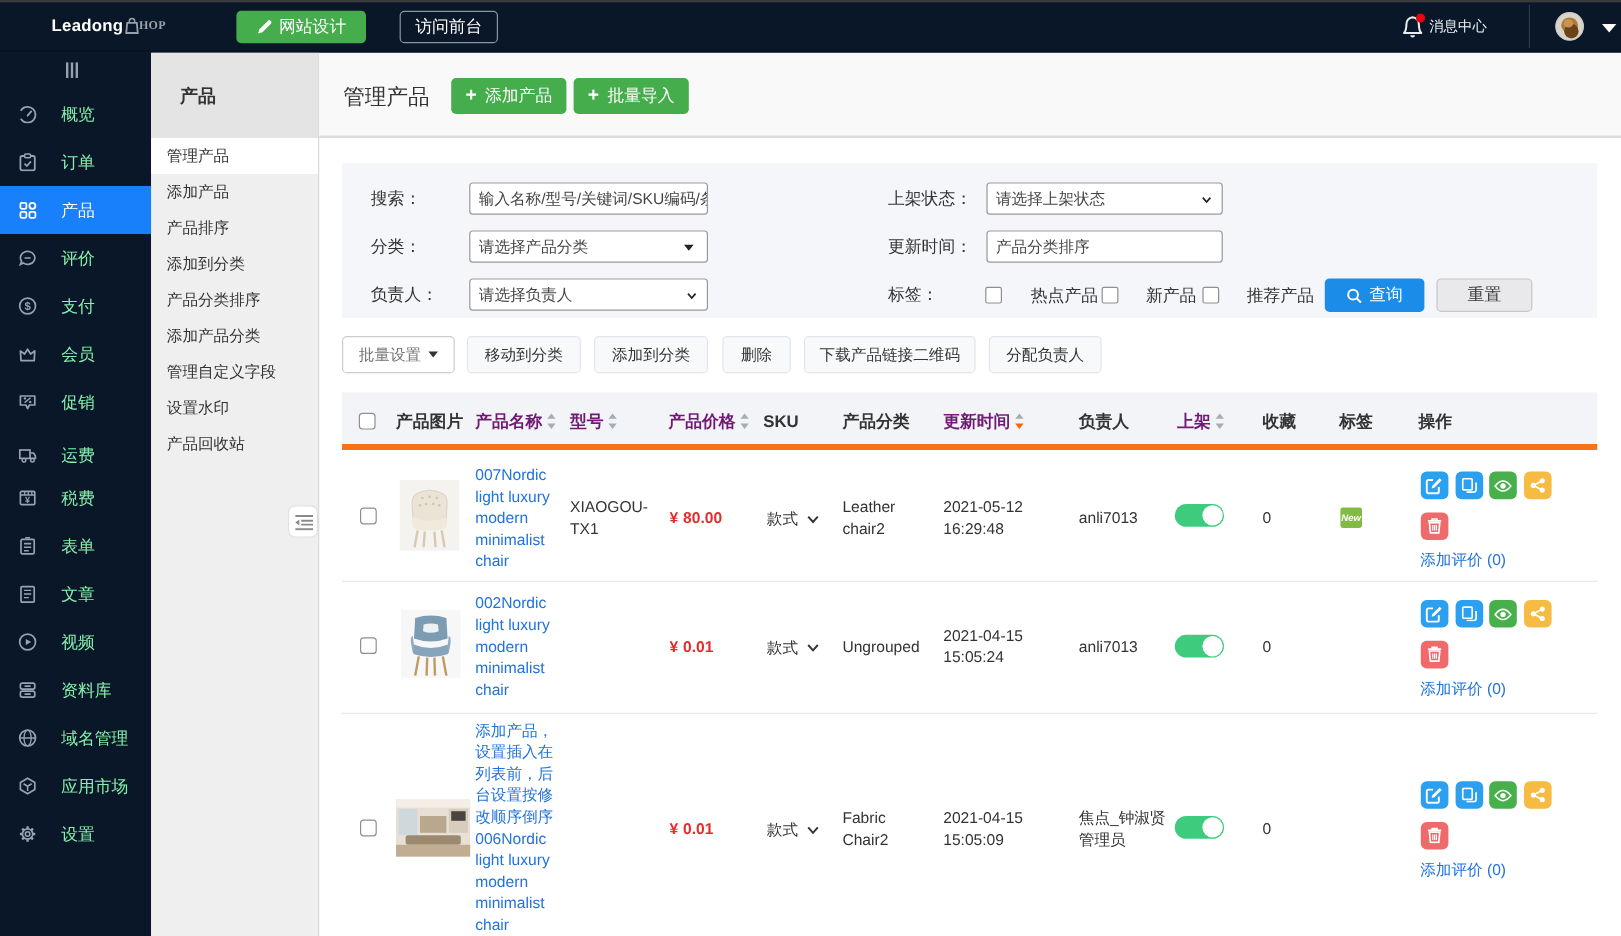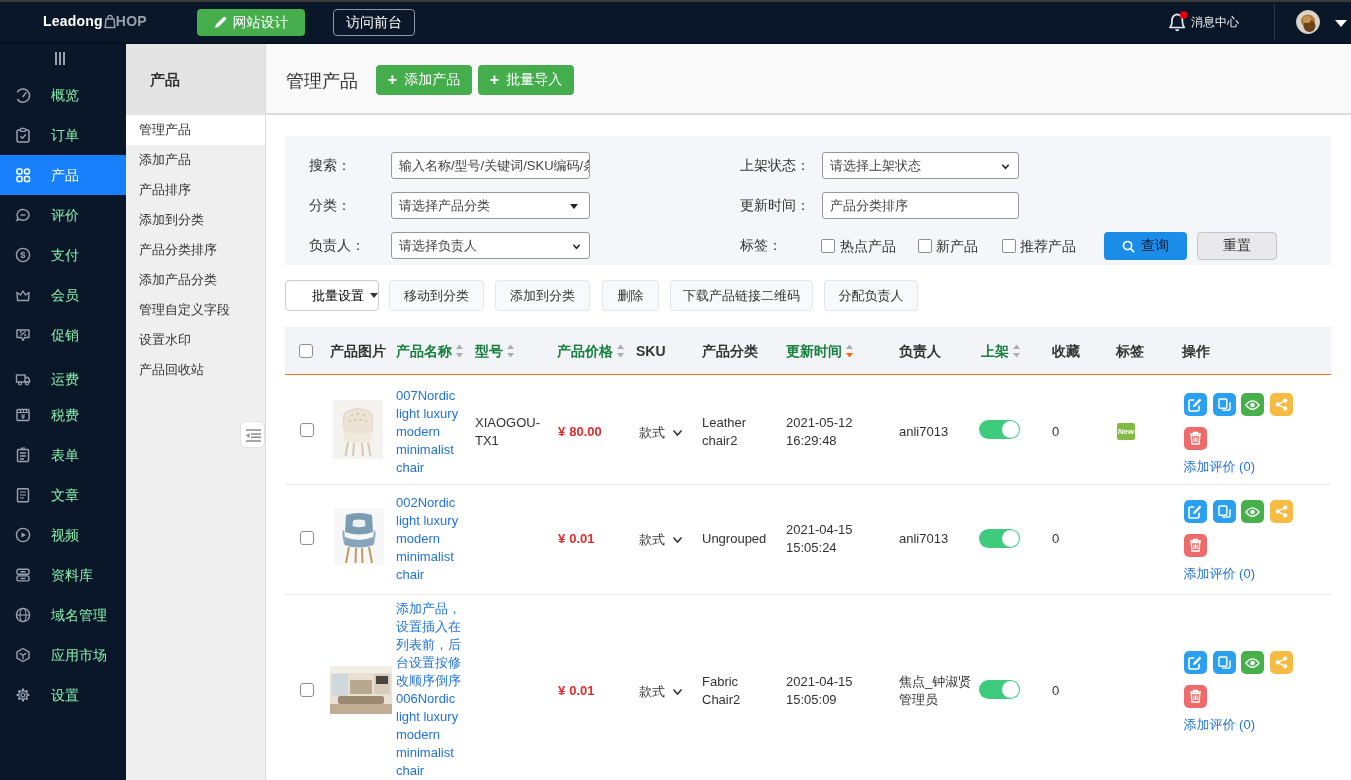--- a/index.html
+++ b/index.html
@@ -1,21 +1,21 @@
 <!DOCTYPE html>
 <html><head>
 <meta charset="utf-8">
 <style>
 * { margin:0; padding:0; box-sizing:border-box; }
 html,body { width:1351px; height:780px; overflow:hidden; }
 body { font-family:"Liberation Sans", sans-serif; position:relative; background:#fff; }
 
 #topbar { position:absolute; left:0; top:0; width:1351px; height:44px; background:#0a1728; border-top:2px solid #3a3a3a; border-bottom:2px solid #081122; }
 #logo { position:absolute; left:43px; top:11px; color:#fff; font-size:14px; font-weight:bold; letter-spacing:.2px; display:flex; align-items:center; }
-#logo .shop { color:#98a0ac; font-size:14px; font-weight:bold; letter-spacing:.3px; }
+#logo .shop { color:#98a0ac; font-size:10px; font-weight:bold; letter-spacing:.3px;font-family:Liberation Serif, serif; }
 .tbtn { position:absolute; top:7px; height:27px; border-radius:4px; font-size:14px; color:#fff; display:flex; align-items:center; justify-content:center; }
 #btn-design { left:197px; width:108px; background:#45ad4c; }
 #btn-front { left:333px; width:82px; border:1px solid #8d95a2; }
 #bellwrap { position:absolute; left:1167px; top:9px; }
 #msgtext { position:absolute; left:1191px; top:0; height:40px; line-height:40px; color:#eef1f5; font-size:12px; }
 #topdivider { position:absolute; left:1274px; top:2px; width:1px; height:36px; background:#2b3850; }
 #avatar { position:absolute; left:1296px; top:8px; width:24px; height:24px; border-radius:50%;
   background:#dcd8cf; border:1px solid #cfcbc2; overflow:hidden; }
 #avcaret { position:absolute; left:1335px; top:18px; width:0; height:0; border-left:6px solid transparent; border-right:6px solid transparent; border-top:7px solid #fff; }
 
@@ -41,30 +41,30 @@
 #gbtn1 { left:376px; width:96px; }
 #gbtn2 { left:478px; width:96px; }
 .plus { font-size:16px; font-weight:bold; }
 
 #panel { position:absolute; left:285px; top:136px; width:1046px; height:129px; background:#f4f6f9; }
 .flabel { position:absolute; font-size:14px; color:#333; height:27px; line-height:27px; }
 .fctrl { position:absolute; width:199px; height:27px; background:#fff; border:1px solid #999; border-radius:3px; font-size:13px; color:#444; line-height:25px; padding-left:7px; white-space:nowrap; overflow:hidden; }
 .chev { position:absolute; right:8px; top:9px; width:9px; height:9px; }
 .ftri { position:absolute; right:11px; top:11px; width:0; height:0; border-left:4.5px solid transparent; border-right:4.5px solid transparent; border-top:5.5px solid #222; }
 .cb { position:absolute; width:14px; height:14px; background:#fff; border:1px solid #8f8f8f; border-radius:2px; }
-.cbl { position:absolute; font-size:14px; color:#333; }
-#qbtn { position:absolute; left:1104px; top:232px; width:83px; height:28px; background:#1b8ce8; border-radius:4px; color:#0f172a; font-size:14px; display:flex; align-items:center; justify-content:center; gap:6px; }
+.cbl { position:absolute; font-size:14px; color:#333;margin-left:19px; }
+#qbtn { position:absolute; left:1104px; top:232px; width:83px; height:28px; background:#1b8ce8; border-radius:4px; color:#ffffff; font-size:14px; display:flex; align-items:center; justify-content:center; gap:6px; }
 #rbtn { position:absolute; left:1197px; top:232px; width:80px; height:28px; background:#e9e9eb; border:1px solid #c6c6c8; border-radius:4px; color:#333; font-size:14px; display:flex; align-items:center; justify-content:center; }
 
-.wbtn { position:absolute; top:280px; height:31px; background:#fff; border:1px solid #ccc; border-radius:4px; font-size:13px; color:#000000; display:flex; align-items:center; justify-content:flex-end; gap:6px; }
+.wbtn { position:absolute; top:280px; height:31px; background:#fff; border:1px solid #ccc; border-radius:4px; font-size:13px; color:#737373; display:flex; align-items:center; justify-content:center; gap:6px; }
 .lbtn { position:absolute; top:280px; height:31px; background:#f8f9fb; border:1px solid #e2e5ea; border-radius:4px; font-size:13px; color:#333; display:flex; align-items:center; justify-content:center; }
 
-#thead { position:absolute; left:285px; top:327px; width:1046px; height:48px; background:#f2f4f7; border-bottom:1px solid #f97316; }
+#thead { position:absolute; left:285px; top:327px; width:1046px; height:48px; background:#f2f4f7; border-bottom:5px solid #f97316; }
 .th { position:absolute; top:0; height:48px; line-height:48px; font-size:14px; font-weight:bold; color:#333; white-space:nowrap; }
-.th.blue { color:#15803d; }
+.th.blue { color:#701a75; }
 .sort { position:absolute; top:17px; width:9px; height:14px; }
 .rowsep { position:absolute; left:285px; width:1046px; height:1px; background:#e6e8eb; }
 .cell { position:absolute; font-size:13px; color:#333; white-space:nowrap; }
 .link { color:#2173dc; }
 .price { color:#e62b2b; font-weight:bold; }
 .name { font-size:13px; line-height:18px; color:#2173dc; white-space:normal; width:72px; }
 .toggle { position:absolute; width:41px; height:19px; background:#3ecb7e; border-radius:10px; }
 .toggle i { position:absolute; right:1px; top:1px; width:17px; height:17px; background:#fff; border-radius:50%; }
 .newtag { position:absolute; width:18px; height:17px; background:#82bb44; border-radius:2px; color:#fff; font-size:8px; font-style:italic; font-weight:bold; text-align:center; line-height:17px; }
 .ab { position:absolute; width:23px; height:23px; border-radius:5px; display:flex; align-items:center; justify-content:center; }

